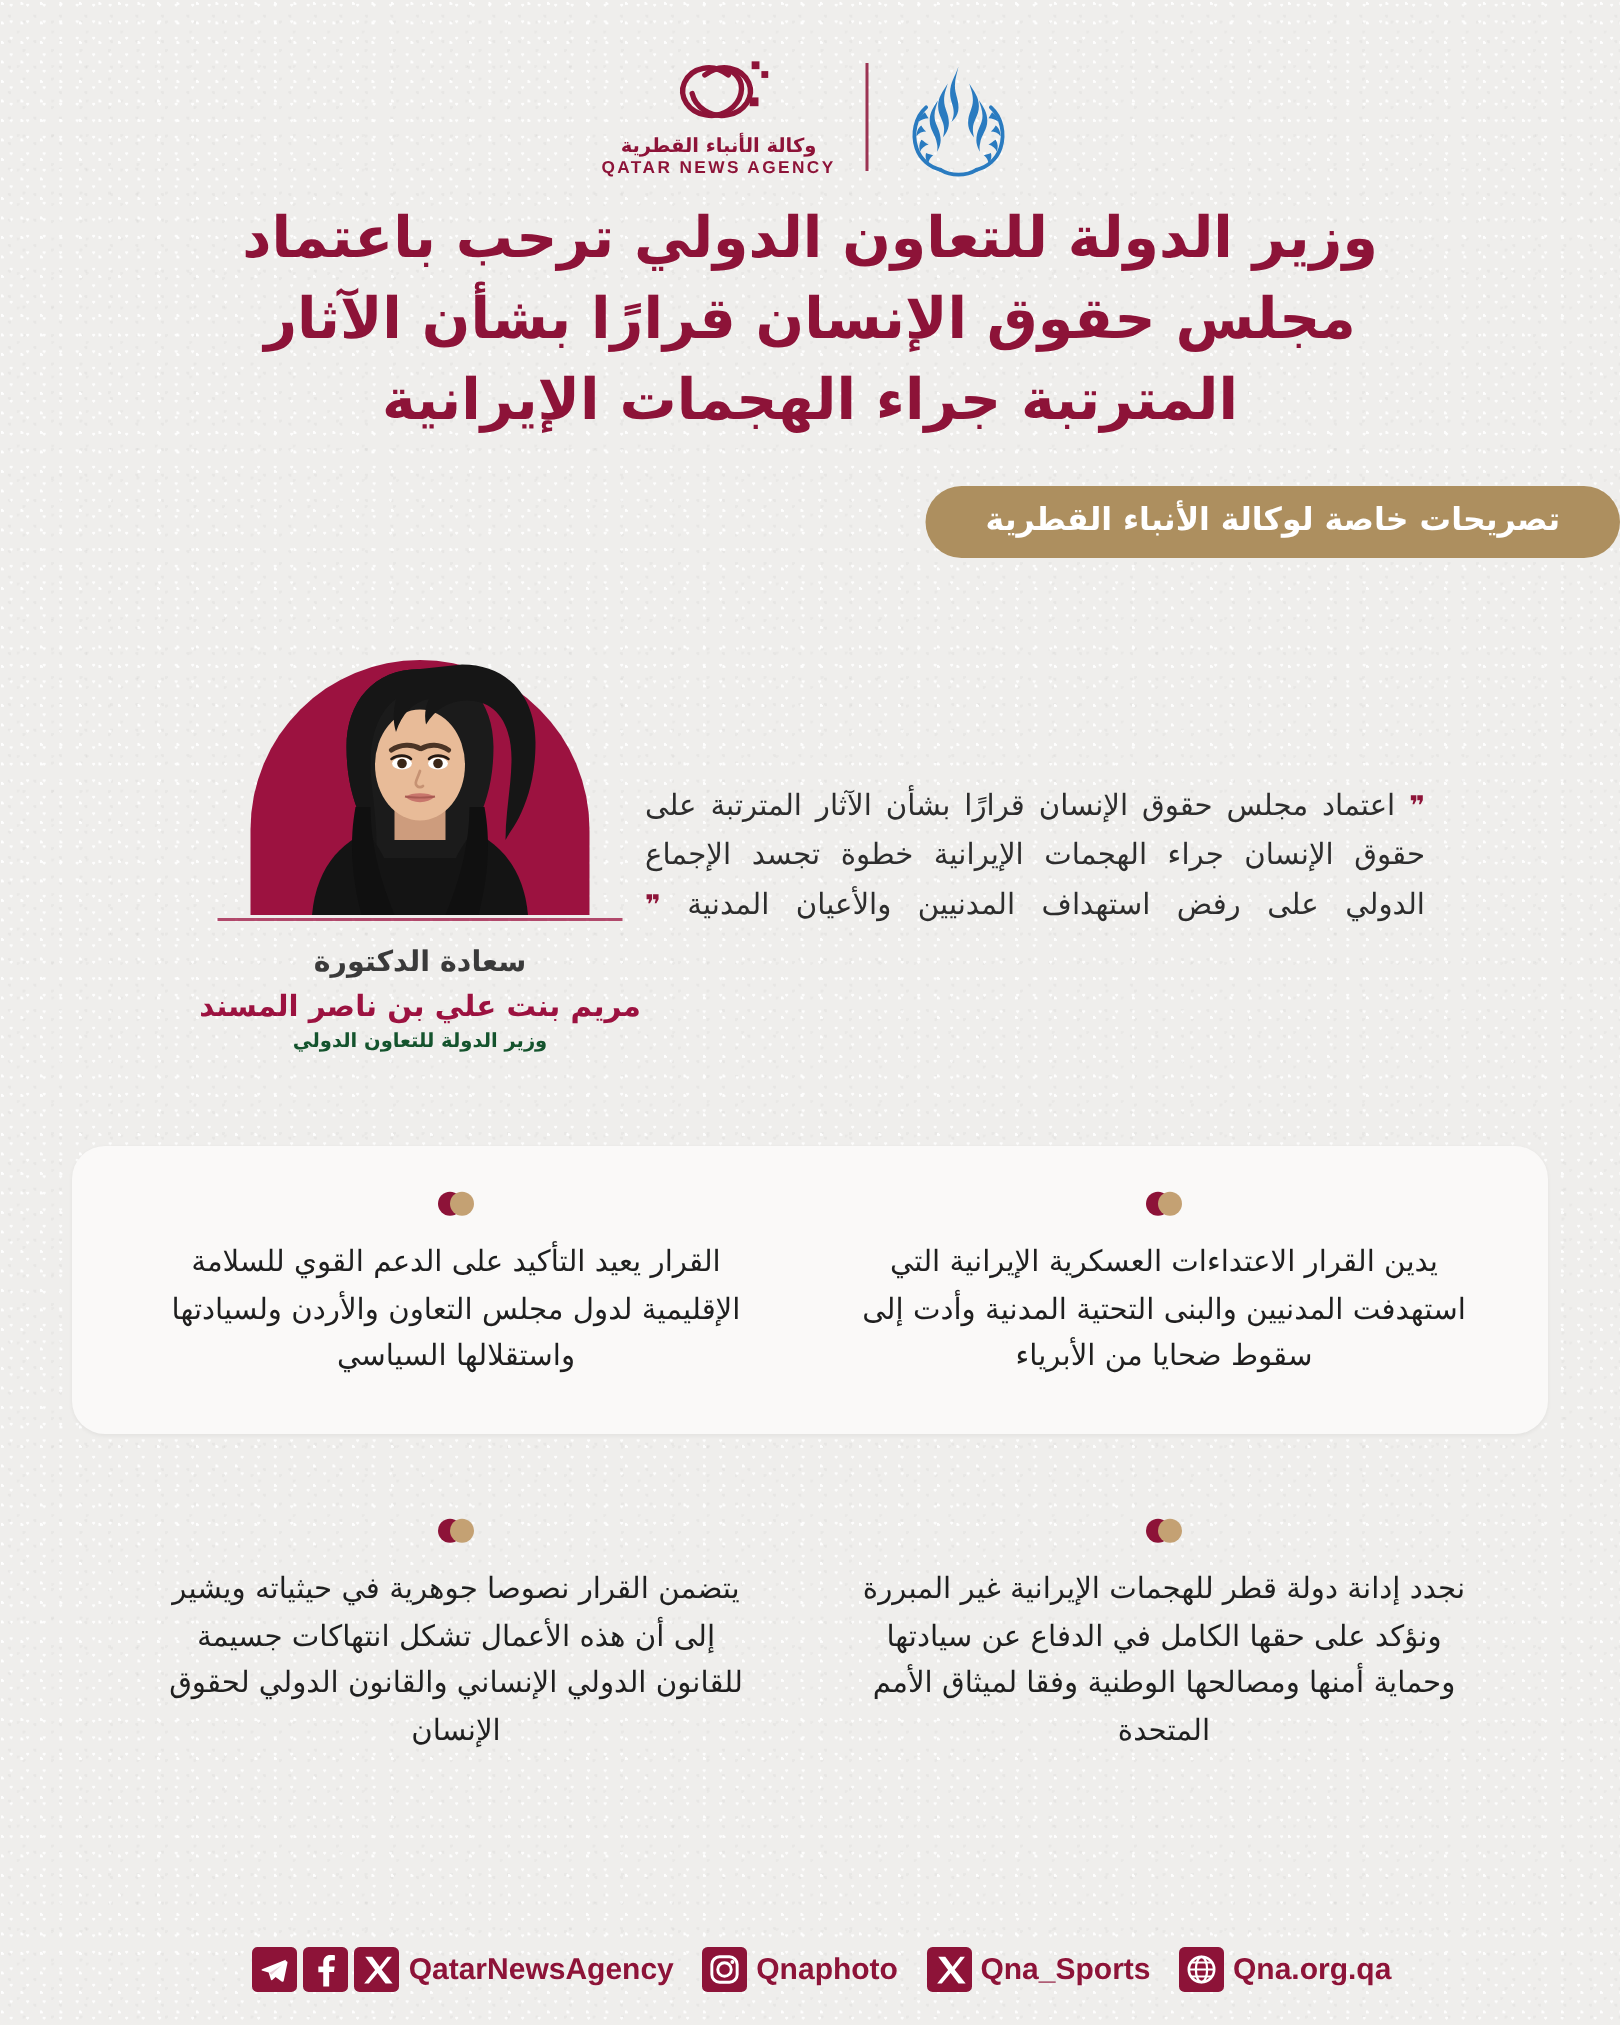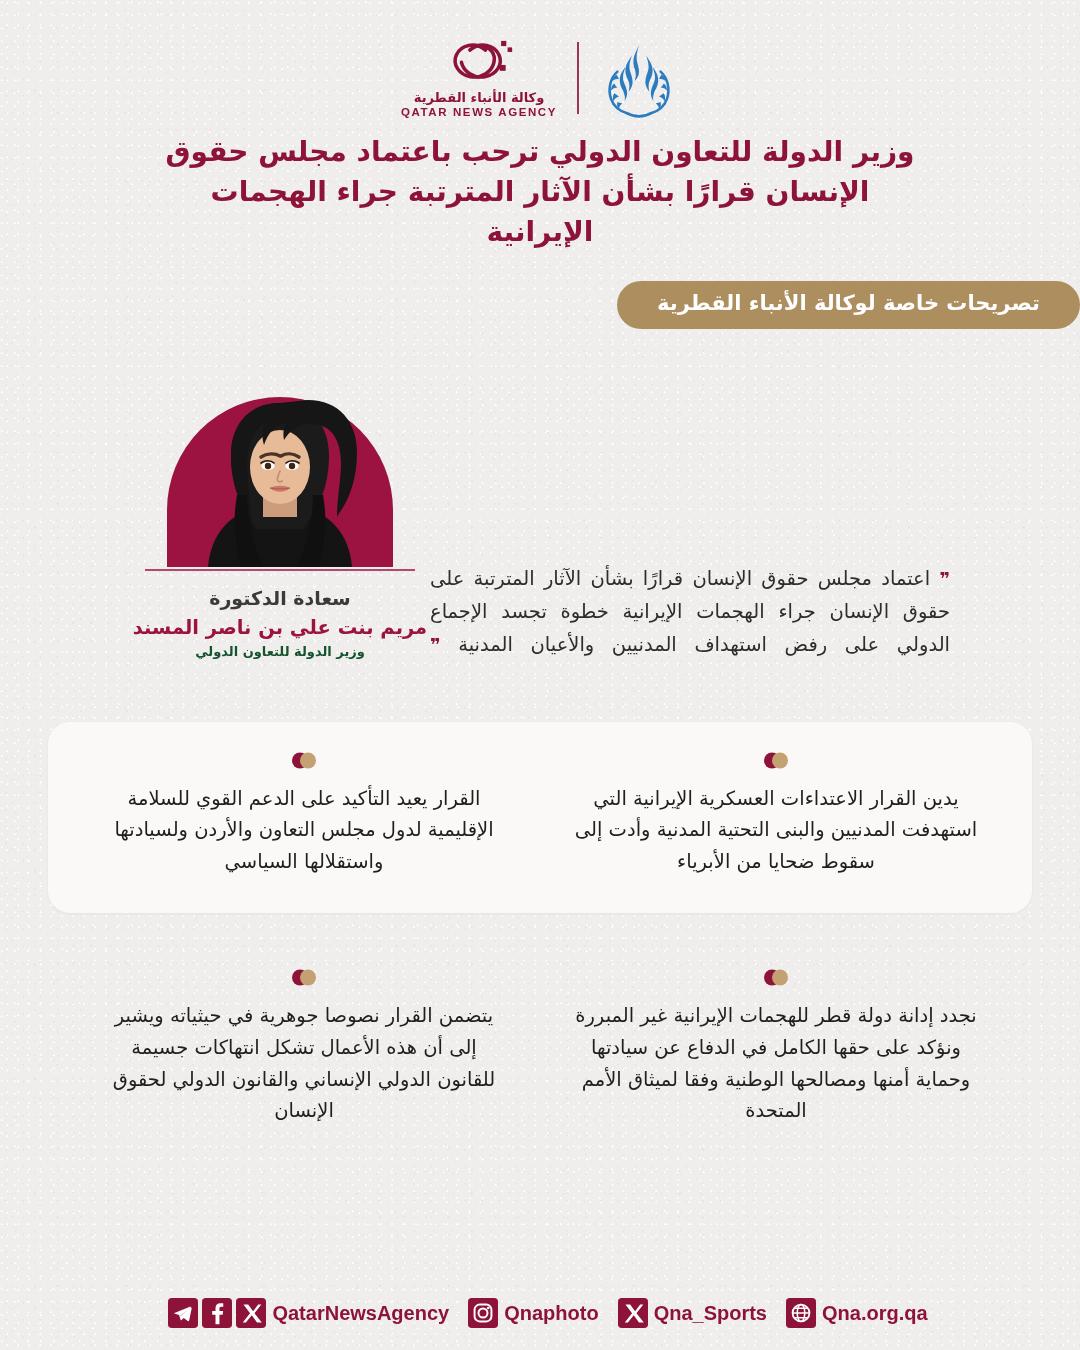--- a/index.html
+++ b/index.html
@@ -49,42 +49,42 @@
     line-height:1.1; font-family:"Liberation Sans", sans-serif;
   }
 
   
   .headline{
     margin:24px auto 0;
     width:760px;
     text-align:center;
     color:#8d1338;
     font-weight:bold;
-    font-size:28px;
+    font-size:38px;
     line-height:1.42;
     letter-spacing:0px;
   }
 
   
   .pill-wrap{ display:flex; justify-content:flex-start; margin-top:30px; }
   .pill{
     background:#ad8f5f;
     color:#ffffff;
     font-size:21px;
     font-weight:bold;
     padding:10px 40px 13px;
     border-radius:26px;
     line-height:1.2;
   }
 
   
   .quote-section{
     display:flex;
     justify-content:center;
-    align-items:flex-end;
+    align-items:center;
     margin-top:58px;
     padding:0 60px;
   }
   .quotes{
     width:520px;
     display:flex; flex-direction:column; gap:26px;
     padding-top:6px;
   }
   .quote{
     color:#2d2d2d;

